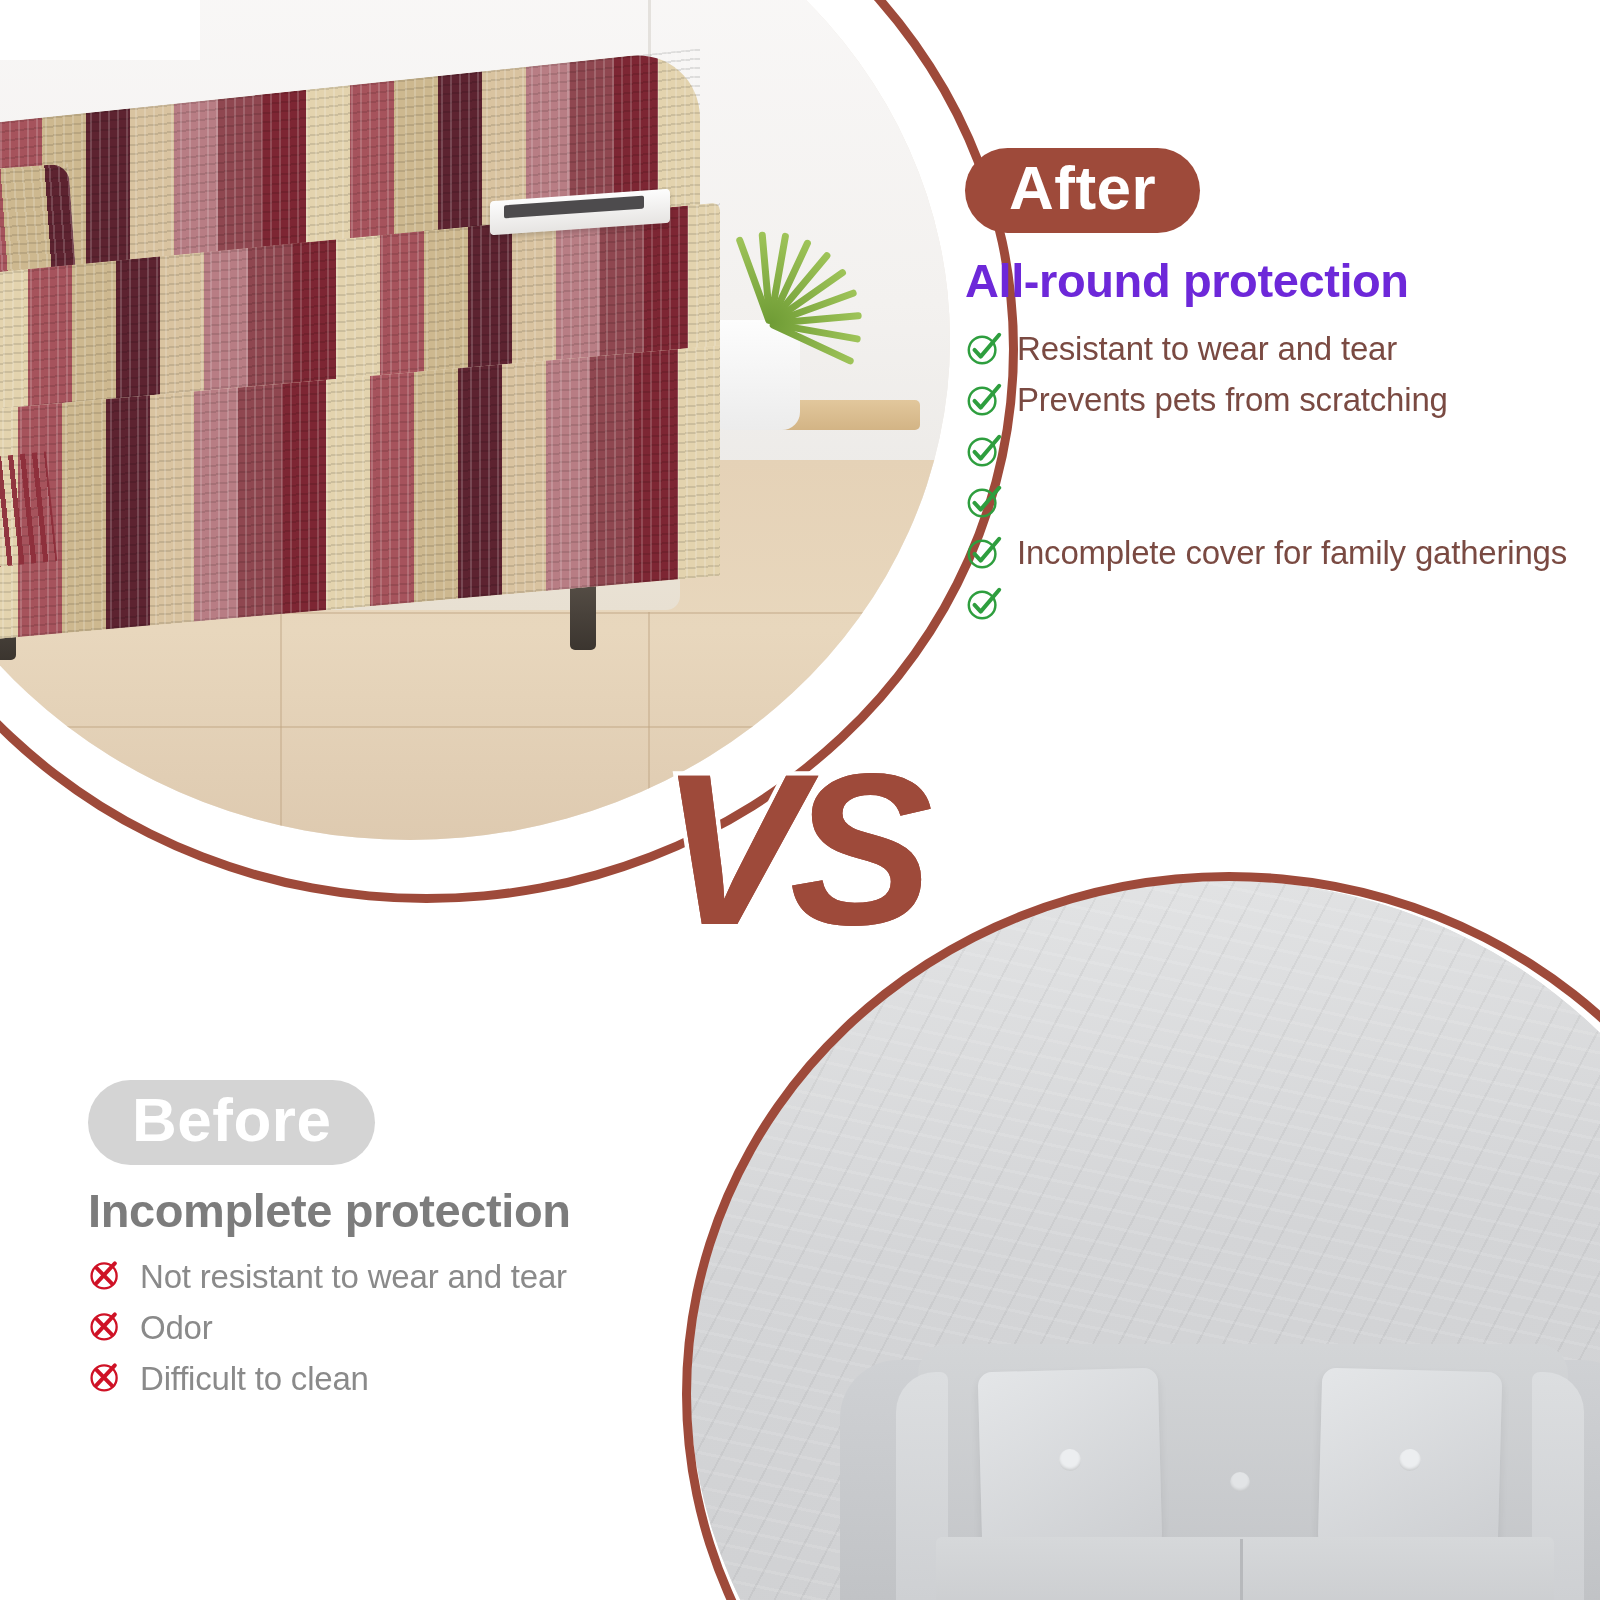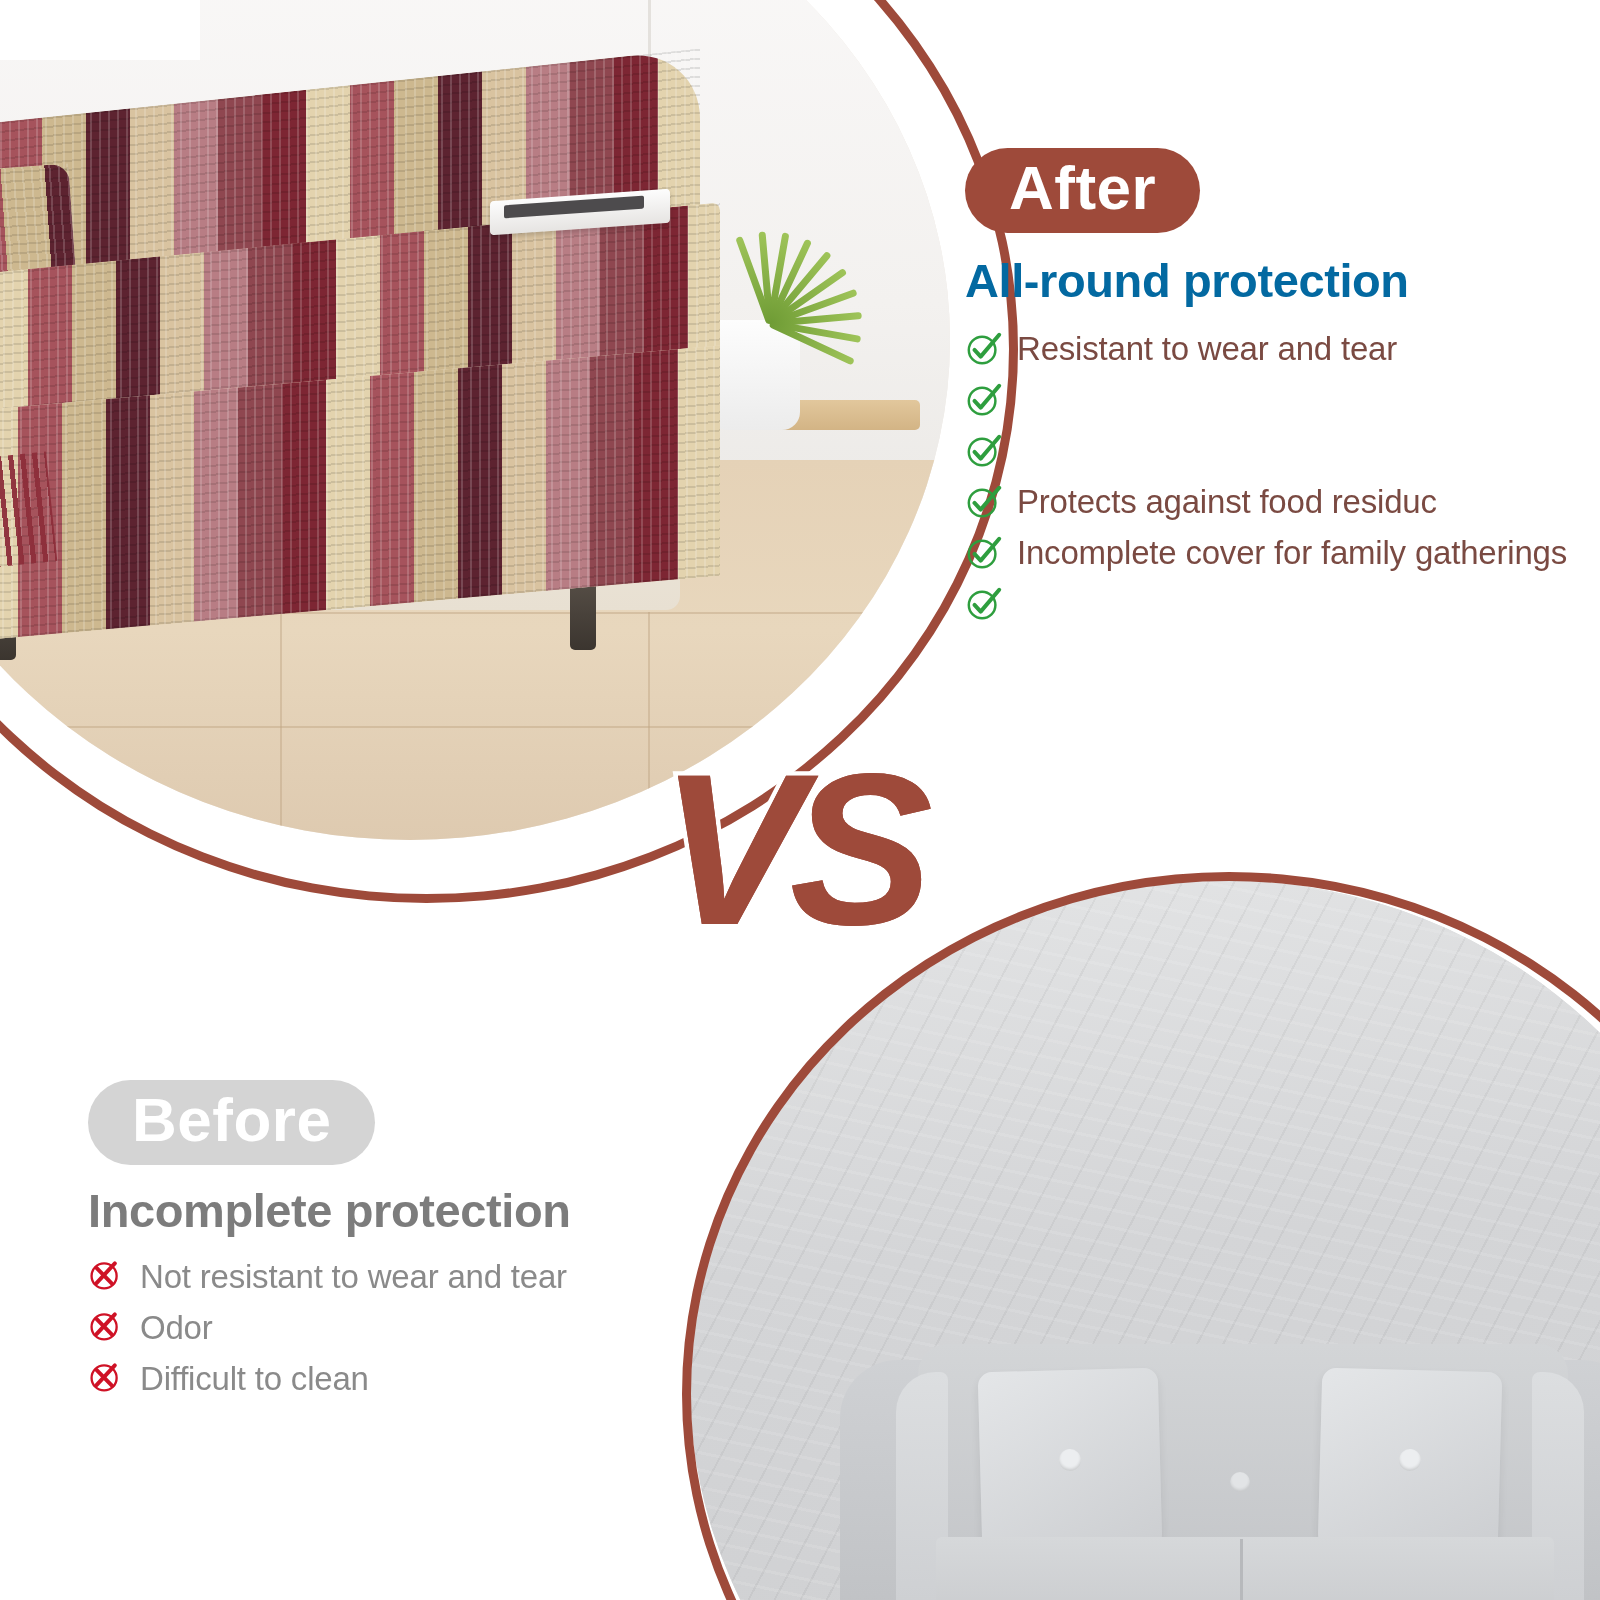--- a/index.html
+++ b/index.html
@@ -103,21 +103,21 @@
     padding:9px 44px 14px;
     border-radius:60px;
     font-size:62px;line-height:1;
     font-weight:700;
     color:#ffffff;
     letter-spacing:.5px;
   }
   .pill-after{background:#9E4A3A;}
   .head-after{
     margin-top:20px;
-    font-size:47px;font-weight:700;color:#0369a1;letter-spacing:-.4px;
+    font-size:47px;font-weight:700;color:#6d28d9;letter-spacing:-.4px;
   }
   .list-after{margin-top:22px;}
   .li{display:flex;gap:14px;margin-bottom:13px;}
   .li .txt{font-size:33px;color:#7A4A42;letter-spacing:-.2px;white-space:nowrap;}
 
   
   .vs{
     position:absolute;left:660px;top:742px;z-index:12;
     font-size:215px;line-height:1;font-weight:700;font-style:italic;
     color:#9E4A3A;
@@ -248,37 +248,37 @@
         </span>
         <span class="txt">Resistant to wear and tear</span>
       </div>
       <div class="li">
         <span>
           <svg width="38" height="38" viewBox="0 0 40 40">
             <circle cx="18" cy="21" r="14" fill="none" stroke="#2E9E3E" stroke-width="2.6"></circle>
             <path d="M10 21 L16.5 28 L36 5" fill="none" stroke="#2E9E3E" stroke-width="4.2" stroke-linecap="round" stroke-linejoin="round"></path>
           </svg>
         </span>
-      </div>
-      <div class="li">
-        <span>
-          <svg width="38" height="38" viewBox="0 0 40 40">
-            <circle cx="18" cy="21" r="14" fill="none" stroke="#2E9E3E" stroke-width="2.6"></circle>
-            <path d="M10 21 L16.5 28 L36 5" fill="none" stroke="#2E9E3E" stroke-width="4.2" stroke-linecap="round" stroke-linejoin="round"></path>
-          </svg>
-        </span>
-      </div>
-      <div class="li">
-        <span>
-          <svg width="38" height="38" viewBox="0 0 40 40">
-            <circle cx="18" cy="21" r="14" fill="none" stroke="#2E9E3E" stroke-width="2.6"></circle>
-            <path d="M10 21 L16.5 28 L36 5" fill="none" stroke="#2E9E3E" stroke-width="4.2" stroke-linecap="round" stroke-linejoin="round"></path>
-          </svg>
-        </span>
-        <span class="txt">Protects against food residuc</span>
+        <span class="txt">Prevents pets from scratching</span>
+      </div>
+      <div class="li">
+        <span>
+          <svg width="38" height="38" viewBox="0 0 40 40">
+            <circle cx="18" cy="21" r="14" fill="none" stroke="#2E9E3E" stroke-width="2.6"></circle>
+            <path d="M10 21 L16.5 28 L36 5" fill="none" stroke="#2E9E3E" stroke-width="4.2" stroke-linecap="round" stroke-linejoin="round"></path>
+          </svg>
+        </span>
+      </div>
+      <div class="li">
+        <span>
+          <svg width="38" height="38" viewBox="0 0 40 40">
+            <circle cx="18" cy="21" r="14" fill="none" stroke="#2E9E3E" stroke-width="2.6"></circle>
+            <path d="M10 21 L16.5 28 L36 5" fill="none" stroke="#2E9E3E" stroke-width="4.2" stroke-linecap="round" stroke-linejoin="round"></path>
+          </svg>
+        </span>
       </div>
       <div class="li">
         <span>
           <svg width="38" height="38" viewBox="0 0 40 40">
             <circle cx="18" cy="21" r="14" fill="none" stroke="#2E9E3E" stroke-width="2.6"></circle>
             <path d="M10 21 L16.5 28 L36 5" fill="none" stroke="#2E9E3E" stroke-width="4.2" stroke-linecap="round" stroke-linejoin="round"></path>
           </svg>
         </span>
         <span class="txt">Incomplete cover for family gatherings</span>
       </div>

